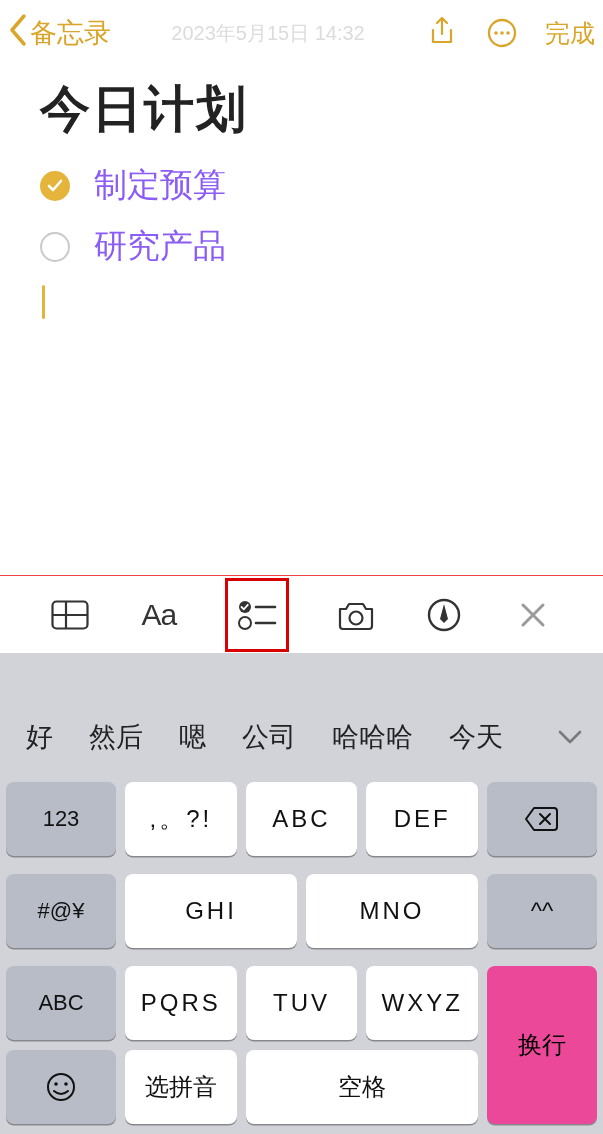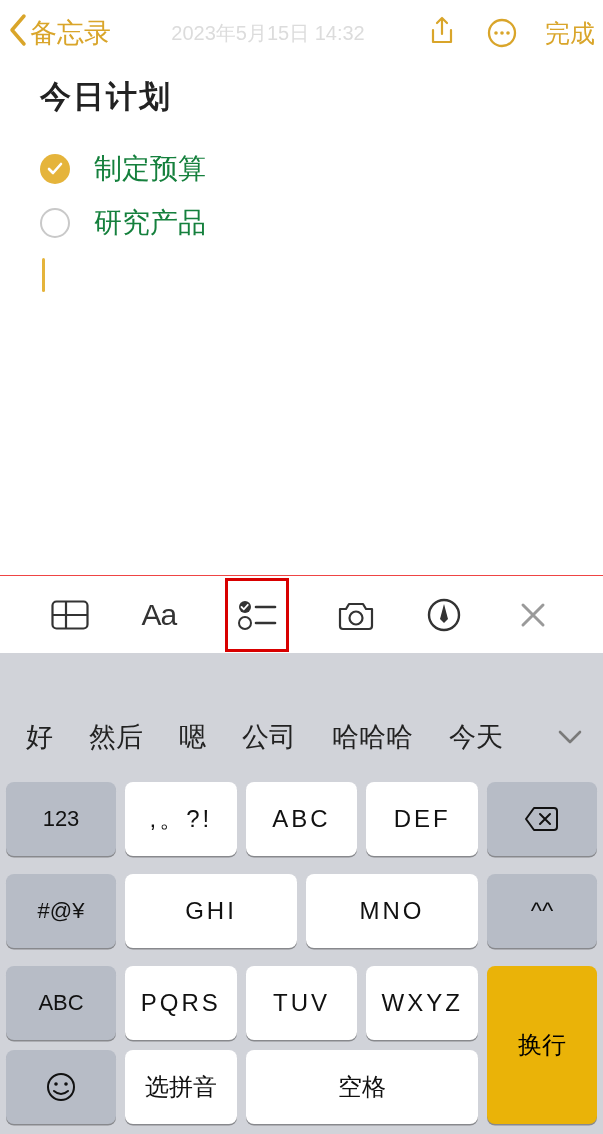--- a/index.html
+++ b/index.html
@@ -17,30 +17,30 @@
     .nav-left .label { font-size: 27px; }
     .nav-center { flex: 1; text-align: center; color: #dcdcdc; font-size: 20px; letter-spacing: 0; }
     .nav-right { display: flex; align-items: flex-end; gap: 26px; color: #d9a52a; }
     .nav-icon { width: 34px; height: 34px; display:flex; align-items:center; justify-content:center; }
     .nav-right .done { font-size: 25px; }
 
     
     .note {
       padding: 10px 40px 0 40px;
     }
-    .note-title { font-size: 31px; font-weight: 700; color: #222; margin-bottom: 32px; letter-spacing: 2px;}
+    .note-title { font-size: 50px; font-weight: 700; color: #222; margin-bottom: 20px; letter-spacing: 2px;}
     .check-row { display: flex; align-items: center; gap: 24px; margin-bottom: 16px; }
     .check-circle {
       width: 30px; height: 30px; border-radius: 50%;
       display:flex; align-items:center; justify-content:center;
       flex-shrink:0;
     }
     .check-circle.checked { background: #e5b43b; }
     .check-circle.unchecked { border: 2px solid #c9c9c9; }
-    .check-text { font-size: 28px; color: #15803d; }
+    .check-text { font-size: 33px; color: #8b5cf6; }
     .cursor-bar {
       margin-left: 2px;
       margin-top: 4px;
       width: 3px; height: 34px; background: #e5b43b; border-radius: 2px;
     }
 
     
     .toolbar {
       position: absolute;
       top: 575px; left: 0; right: 0;
@@ -104,21 +104,21 @@
     .k-side { width: 110px; flex:0 0 110px; }
     .k-letter { flex:1; letter-spacing: 3px; }
     .k-emoji { font-size: 30px; }
     .k-space { flex: 1.7; font-family: Liberation Serif, serif; }
     .enter-col {
       width:110px; flex:0 0 110px;
       display:flex;
     }
     .enter-key {
       flex:1;
-      background:#eab308;
+      background:#ec4899;
       border-radius:8px;
       box-shadow: 0 1.5px 0 rgba(0,0,0,.35);
       display:flex; align-items:center; justify-content:center;
       font-size:24px;
     }
 
     svg { display:block; }
   </style>
 </head>
 <body>

